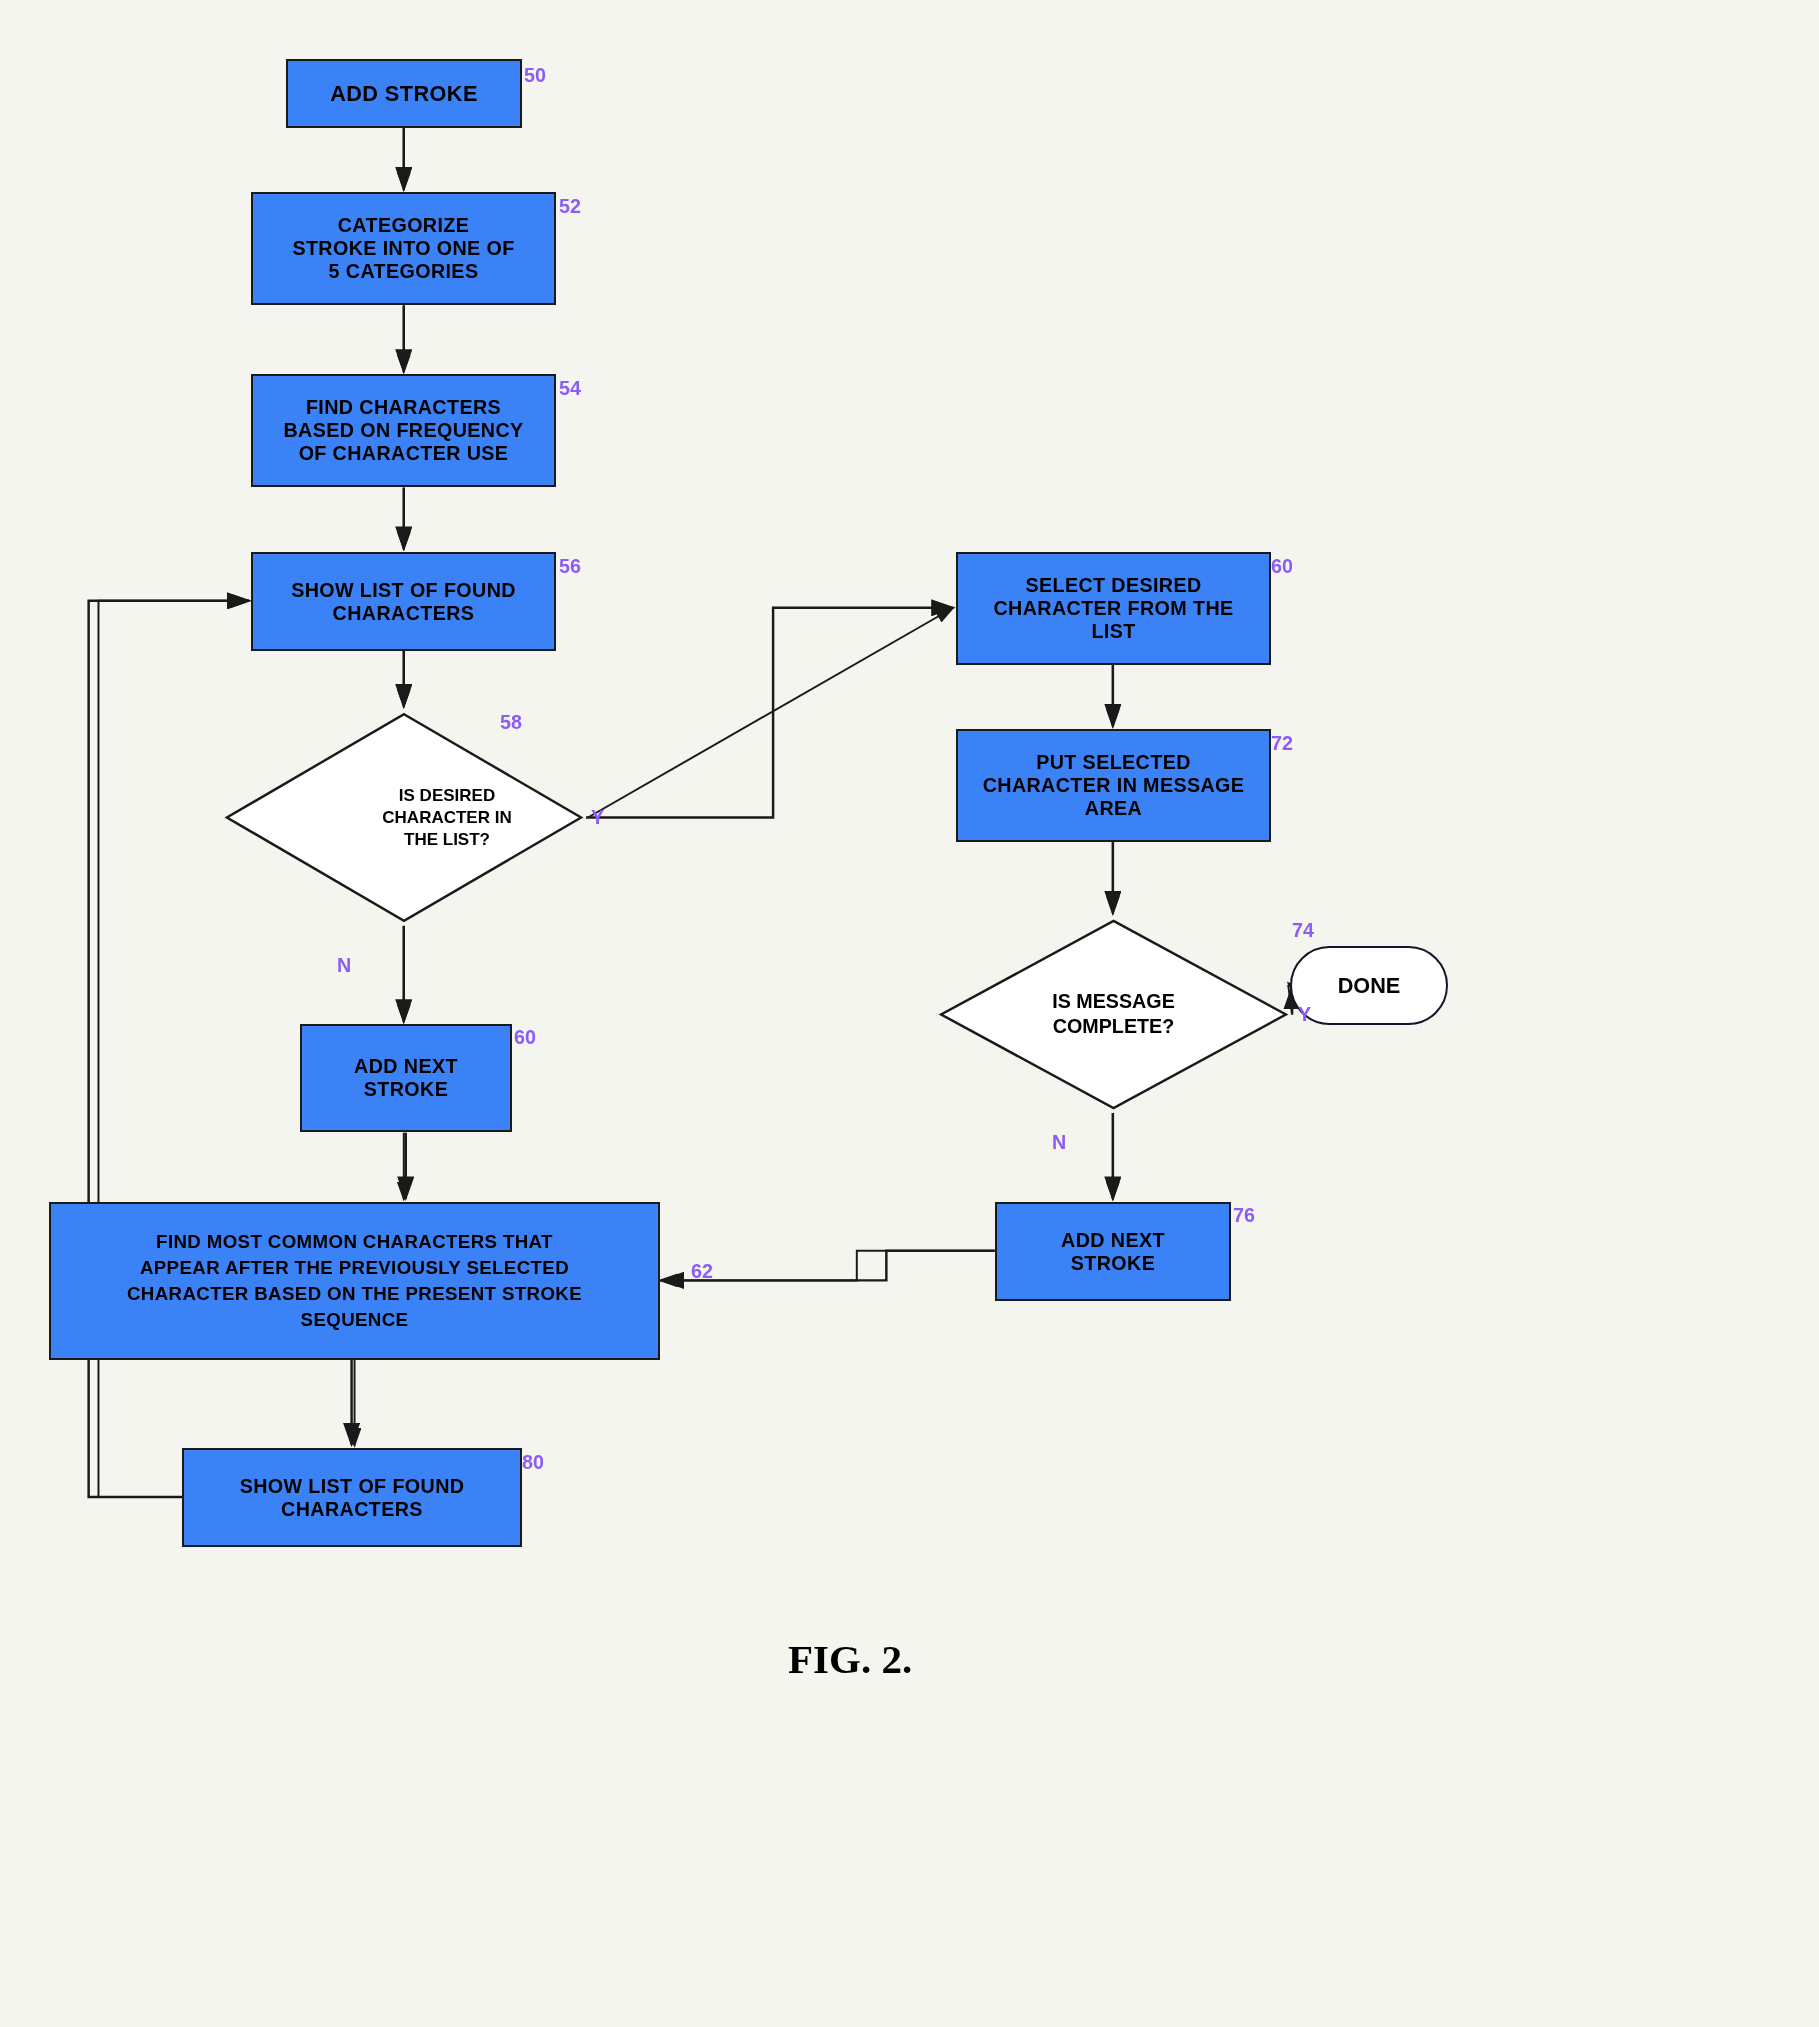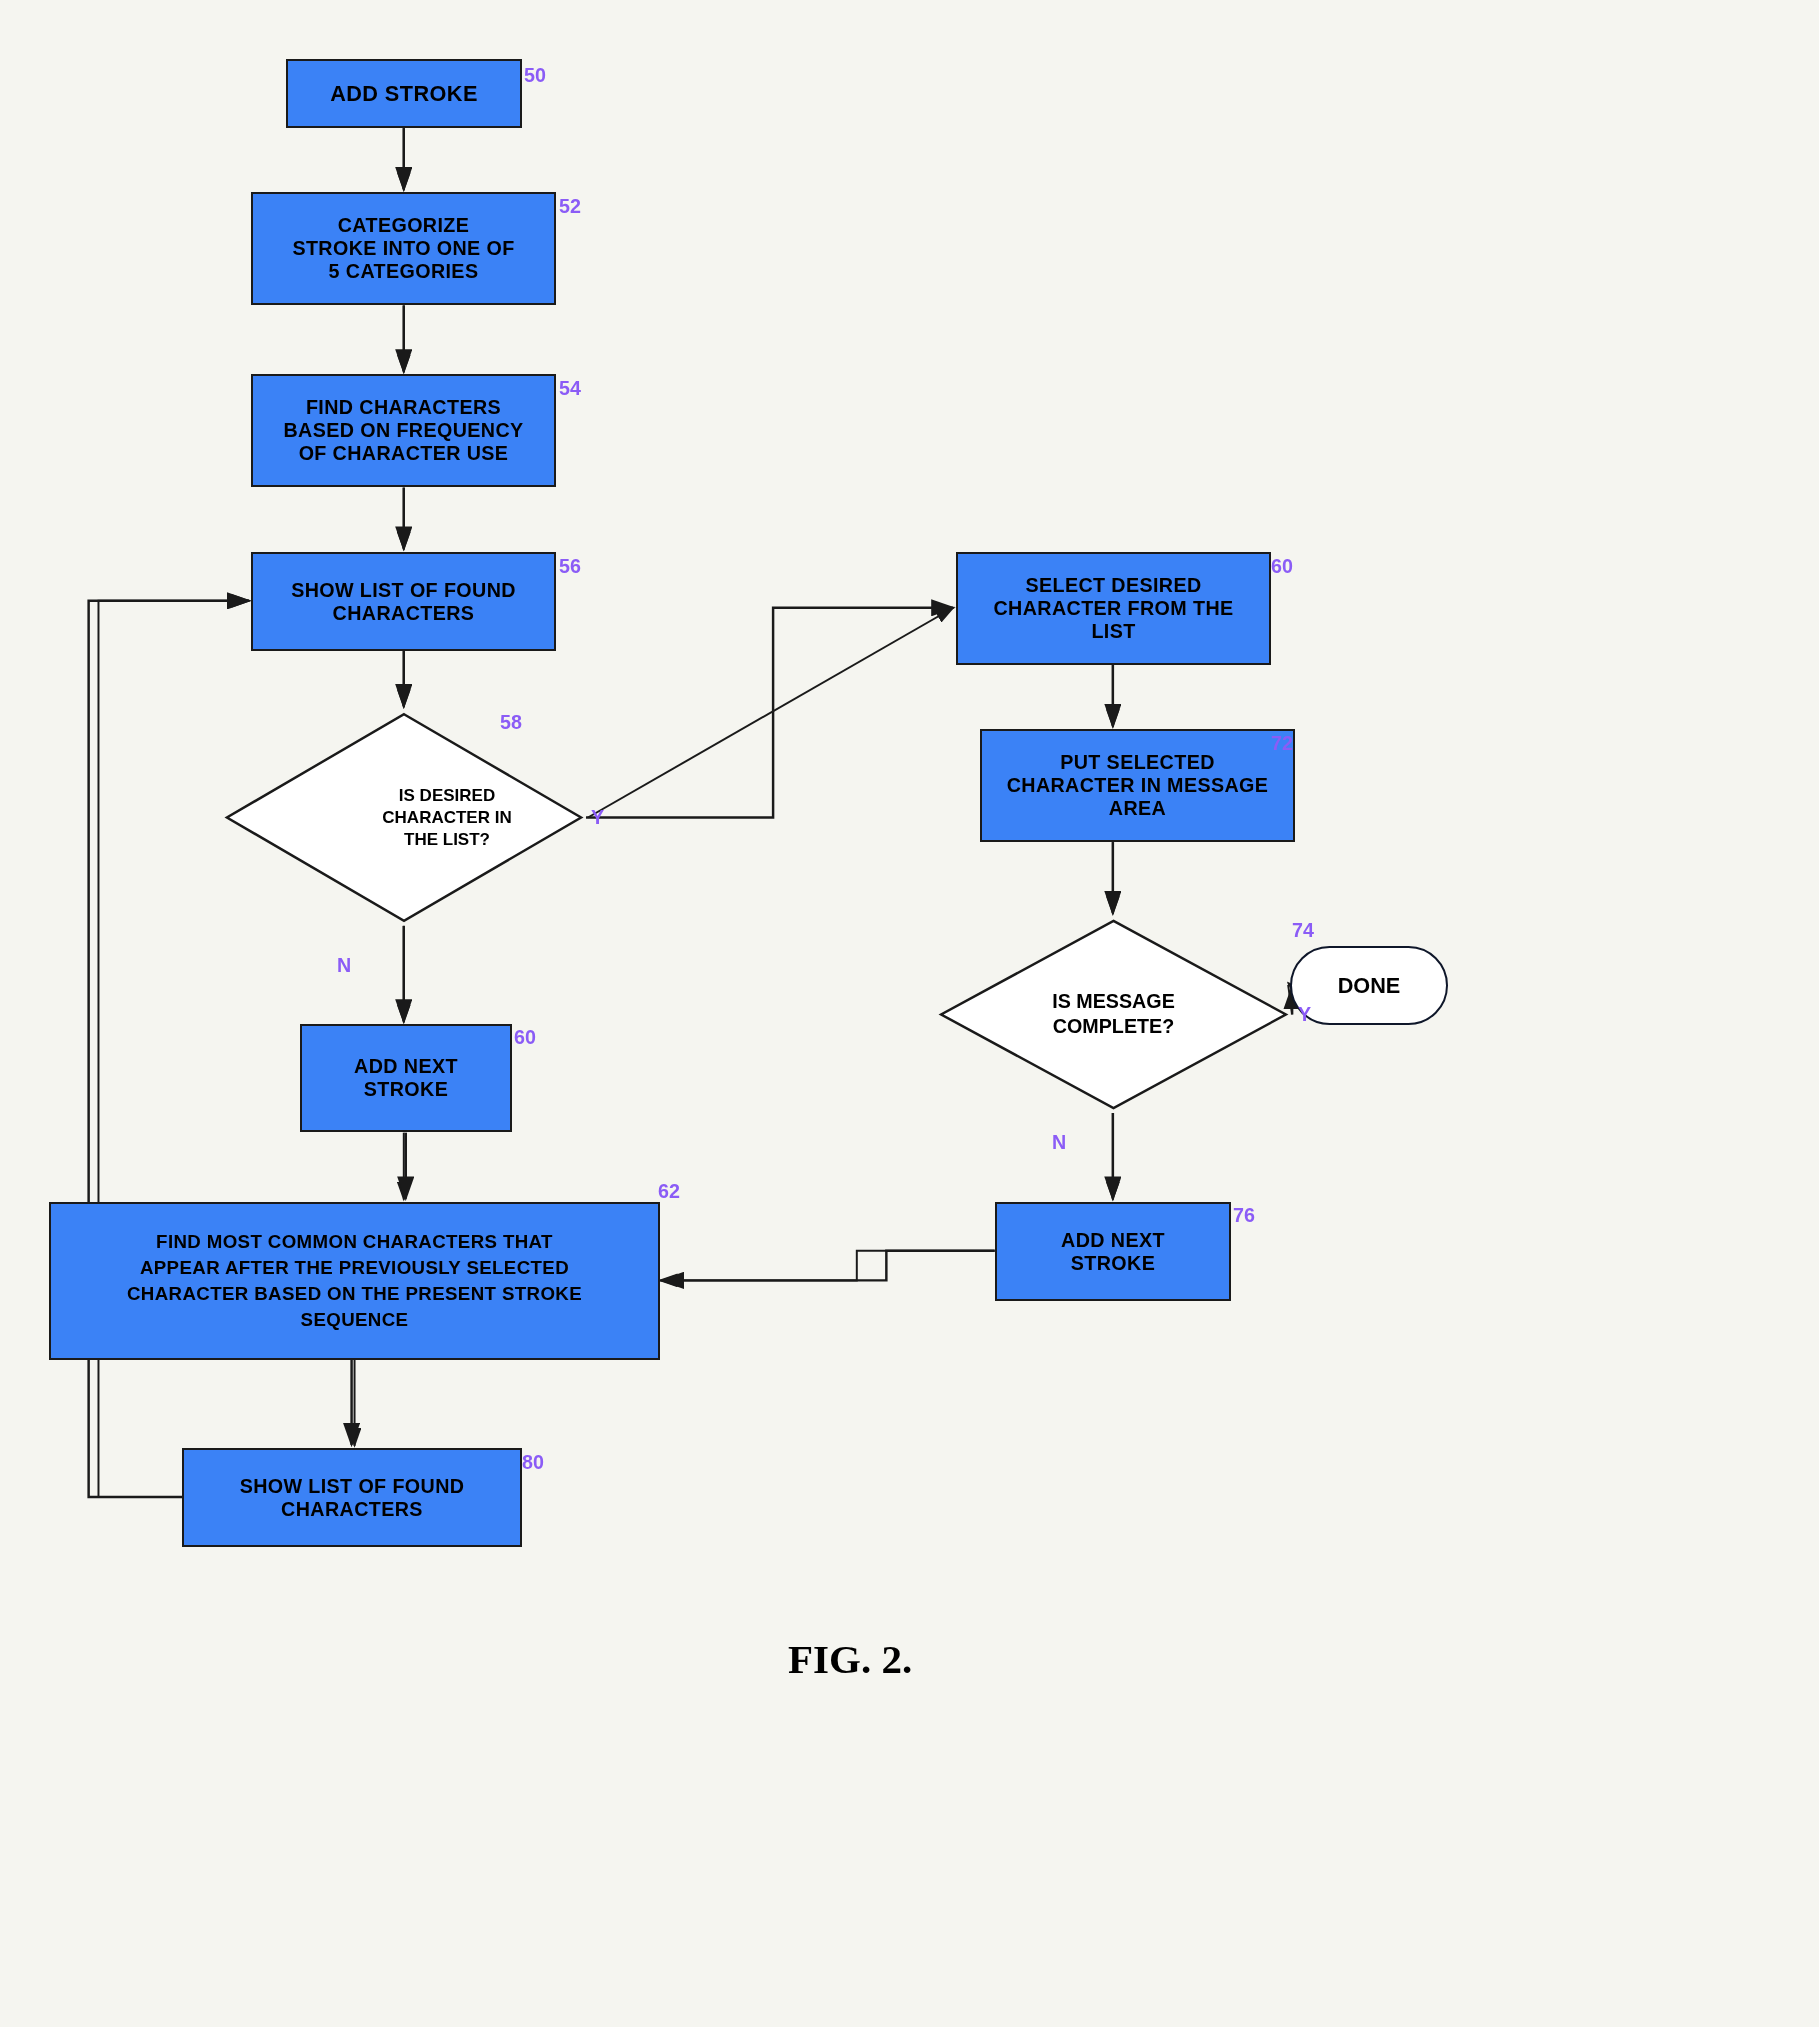--- a/index.html
+++ b/index.html
@@ -220,21 +220,21 @@
     <span style="white-space:pre-line;">SHOW LIST OF FOUND
 CHARACTERS</span>
   </div>
 
   <div class="fc-box" style="left:956px;top:552px;width:315px;height:113px;font-size:19.7px;">
     <span style="white-space:pre-line;">SELECT DESIRED
 CHARACTER FROM THE
 LIST</span>
   </div>
 
-  <div class="fc-box" style="left:956px;top:729px;width:315px;height:113px;font-size:19.7px;margin-left:24px;">
+  <div class="fc-box" style="left:956px;top:729px;width:315px;height:113px;font-size:19.7px;">
     <span style="white-space:pre-line;">PUT SELECTED
 CHARACTER IN MESSAGE
 AREA</span>
   </div>
 
   <div class="fc-diamond-container" style="left:936px;top:916px;width:355px;height:197px;">
     <svg width="355" height="197" viewBox="0 0 360 200">
       <polygon points="180,5 355,100 180,195 5,100" fill="white" stroke="#1a1a1a" stroke-width="2.5"></polygon>
     </svg>
     <div class="fc-diamond-text" style="font-size:19.7px;">IS MESSAGE<br>COMPLETE?</div>
@@ -248,21 +248,21 @@
   <div class="fc-rounded" style="left:1290px;top:946px;width:158px;height:79px;font-size:21.7px;">
     <span>DONE</span>
   </div>
 
   <span class="fc-label" style="left:524px;top:64px;">50</span>
   <span class="fc-label" style="left:559px;top:195px;">52</span>
   <span class="fc-label" style="left:559px;top:377px;">54</span>
   <span class="fc-label" style="left:559px;top:555px;">56</span>
   <span class="fc-label" style="left:500px;top:711px;">58</span>
   <span class="fc-label" style="left:514px;top:1026px;">60</span>
-  <span class="fc-label" style="left:658px;top:1180px;">62</span>
+  <span class="fc-label" style="left:658px;top:1260px;padding-left:33px;">62</span>
   <span class="fc-label" style="left:522px;top:1451px;">80</span>
   <span class="fc-label" style="left:1271px;top:555px;">60</span>
   <span class="fc-label" style="left:1271px;top:732px;">72</span>
   <span class="fc-label" style="left:1292px;top:919px;">74</span>
   <span class="fc-label" style="left:1233px;top:1204px;">76</span>
 
   <span class="fc-label" style="left:591px;top:806px;">Y</span>
   <span class="fc-label" style="left:337px;top:954px;">N</span>
   <span class="fc-label" style="left:1298px;top:1003px;">Y</span>
   <span class="fc-label" style="left:1052px;top:1131px;">N</span>

